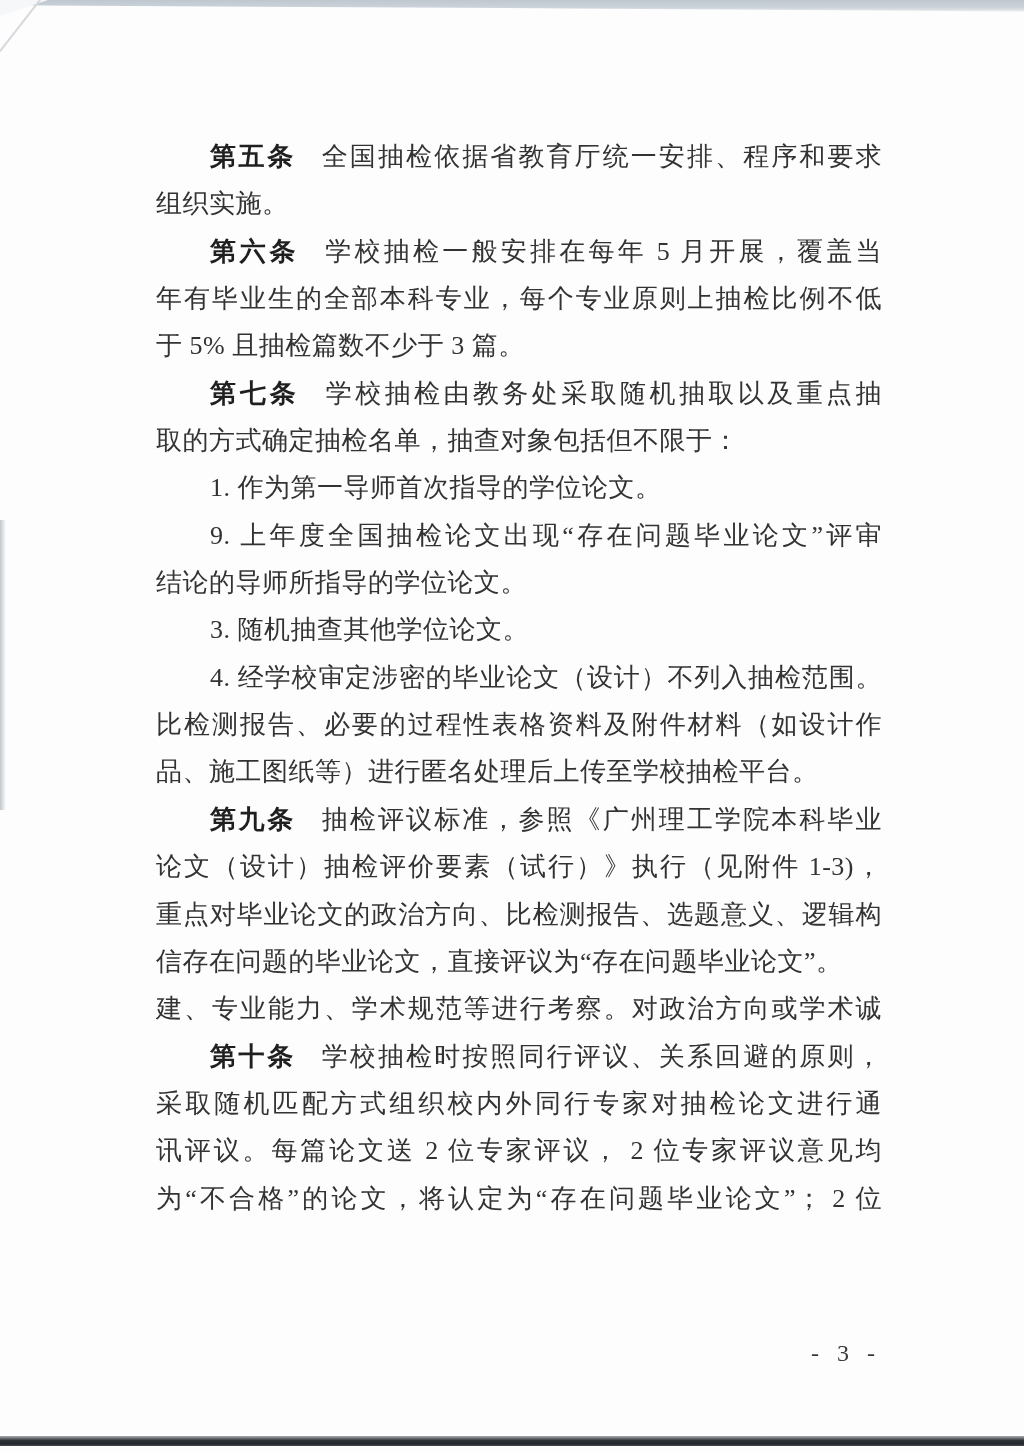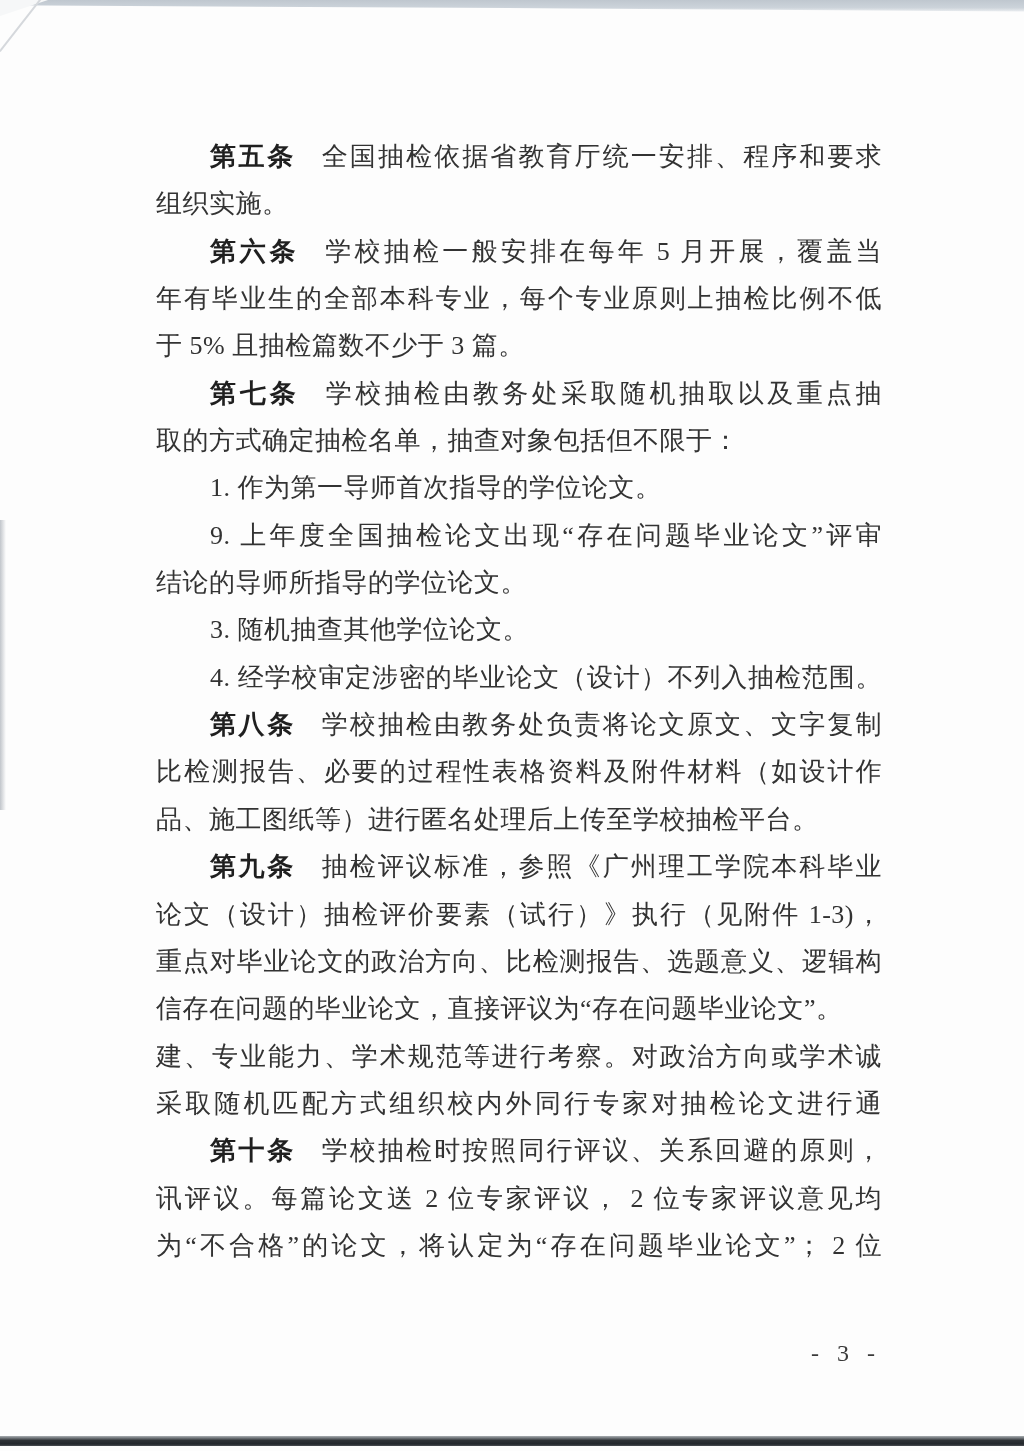--- a/index.html
+++ b/index.html
@@ -111,30 +111,29 @@
     <p class="ln indent fill"><b>第六条</b><span>学校抽检一般安排在每年 5 月开展，覆盖当</span></p>
     <p class="ln fill"><span>年有毕业生的全部本科专业，每个专业原则上抽检比例不低</span></p>
     <p class="ln"><span>于 5% 且抽检篇数不少于 3 篇。</span></p>
     <p class="ln indent fill"><b>第七条</b><span>学校抽检由教务处采取随机抽取以及重点抽</span></p>
     <p class="ln"><span>取的方式确定抽检名单，抽查对象包括但不限于：</span></p>
     <p class="ln indent"><span>1. 作为第一导师首次指导的学位论文。</span></p>
     <p class="ln indent fill"><span>9. 上年度全国抽检论文出现“存在问题毕业论文”评审</span></p>
     <p class="ln"><span>结论的导师所指导的学位论文。</span></p>
     <p class="ln indent"><span>3. 随机抽查其他学位论文。</span></p>
     <p class="ln indent fill"><span>4. 经学校审定涉密的毕业论文（设计）不列入抽检范围。</span></p>
-    <p class="ln indent fill"><b>第八条</b><span>学校抽检由教务处负责将论文原文、文字复制</span></p>
     <p class="ln fill"><span>比检测报告、必要的过程性表格资料及附件材料（如设计作</span></p>
     <p class="ln"><span>品、施工图纸等）进行匿名处理后上传至学校抽检平台。</span></p>
     <p class="ln indent fill"><b>第九条</b><span>抽检评议标准，参照《广州理工学院本科毕业</span></p>
     <p class="ln fill"><span>论文（设计）抽检评价要素（试行）》执行（见附件 1-3)，</span></p>
     <p class="ln fill"><span>重点对毕业论文的政治方向、比检测报告、选题意义、逻辑构</span></p>
     <p class="ln"><span>信存在问题的毕业论文，直接评议为“存在问题毕业论文”。</span></p>
     <p class="ln fill"><span>建、专业能力、学术规范等进行考察。对政治方向或学术诚</span></p>
+    <p class="ln indent fill"><b>第十条</b><span>学校抽检时按照同行评议、关系回避的原则，</span></p>
     <p class="ln fill"><span>采取随机匹配方式组织校内外同行专家对抽检论文进行通</span></p>
-    <p class="ln indent fill"><b>第十条</b><span>学校抽检时按照同行评议、关系回避的原则，</span></p>
     <p class="ln fill"><span>讯评议。每篇论文送 2 位专家评议， 2 位专家评议意见均</span></p>
     <p class="ln fill"><span>为“不合格”的论文，将认定为“存在问题毕业论文”； 2 位</span></p>
   </main>
 
   <div class="page-number">- 3 -</div>
 
   <div class="scan-bottom-edge"></div>
 
 </div>
 

